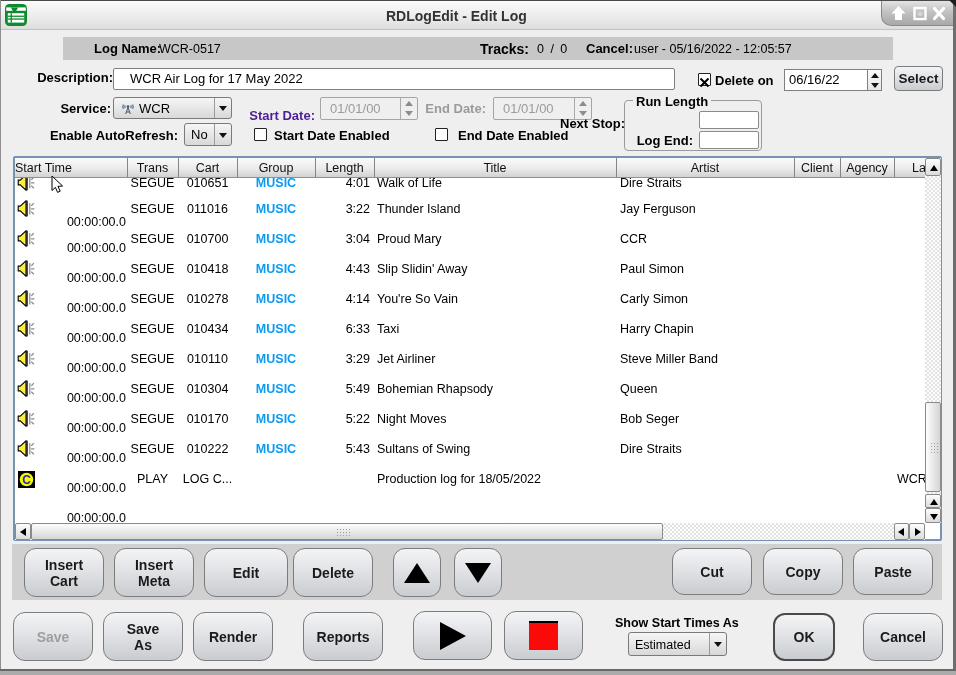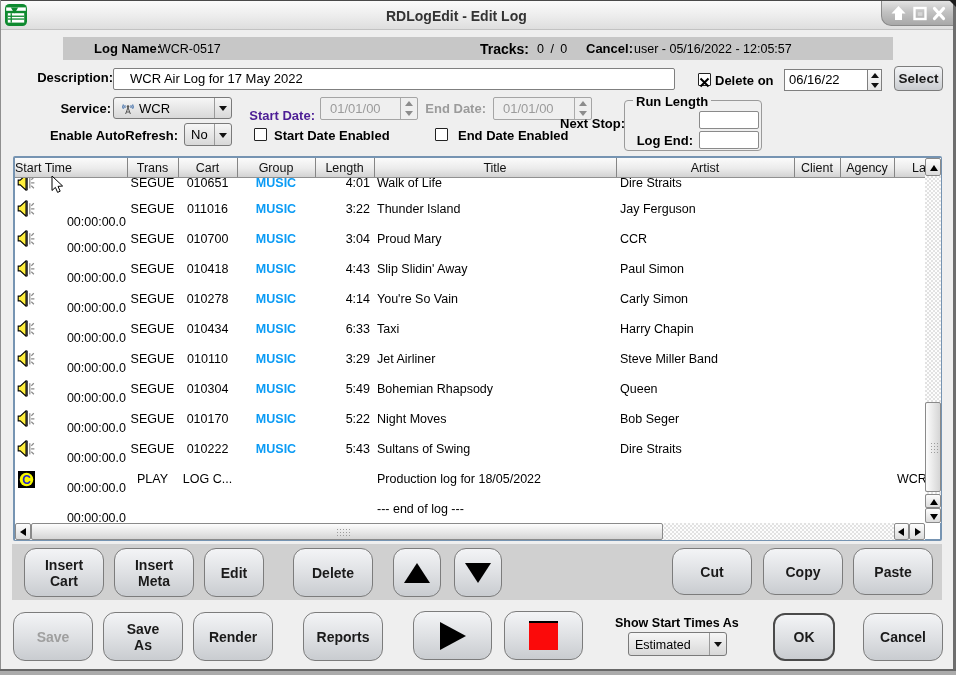--- a/index.html
+++ b/index.html
@@ -318,23 +318,20 @@
     <svg class="spk" style="left:3px;top:7px" width="17" height="17" viewBox="0 0 17 17">
       <rect x="0" y="0" width="17" height="17" fill="#000"></rect>
       <circle cx="8.5" cy="8.5" r="6.8" fill="#f7f700"></circle>
       <text x="8.7" y="12.8" font-size="12" font-weight="bold" fill="#2222cc" text-anchor="middle" font-family="Liberation Sans">C</text>
     </svg>
     <span class="c-start">00:00:00.0</span>
       <span class="c-trans">PLAY</span>
       <span class="c-cart">LOG C...</span>
       <span class="c-title">Production log for 18/05/2022</span>
       <span class="c-label">WCR-</span>
-  </div>
-  <div class="row" style="top:316px">
-    <span class="c-title">--- end of log ---</span>
   </div>
 </div>
 
 <svg class="abs" style="left:51px;top:175px;z-index:50" width="13" height="19" viewBox="0 0 13 19">
   <path d="M1 1 L1 15.5 L4.4 12.4 L6.6 17.4 L9.2 16.2 L7 11.4 L11.6 11 Z" fill="#fff" stroke="#000" stroke-width="1"></path>
 </svg>
 <div class="abs" id="header">
   <div class="hlab" style="left:0;width:112px;text-align:left">Start Time</div>
   <div class="hlab" style="left:112px;width:51px;text-align:center">Trans</div>
   <div class="hlab" style="left:163px;width:59px;text-align:center">Cart</div>
@@ -383,21 +380,21 @@
     <div class="tri" style="left:3px;top:4px;border-top:4px solid transparent;border-bottom:4px solid transparent;border-right:6px solid #000"></div>
   </div>
   <div class="sbtn" style="left:894px;top:0;width:16px;height:17px">
     <div class="tri" style="left:5px;top:4px;border-top:4px solid transparent;border-bottom:4px solid transparent;border-left:6px solid #000"></div>
   </div>
 </div>
 
 <div class="abs" id="panel1"></div>
 <div class="abs bb" style="left:24px;top:548px;width:80px">Insert<br>Cart</div>
 <div class="abs bb" style="left:114px;top:548px;width:80px">Insert<br>Meta</div>
-<div class="abs bb" style="left:204px;top:548px;width:60px">Edit</div>
+<div class="abs bb" style="left:204px;top:548px;width:84px">Edit</div>
 <div class="abs bb" style="left:293px;top:548px;width:80px">Delete</div>
 <div class="abs bb" style="left:393px;top:548px;width:48px">
   <div class="tri" style="border-left:13px solid transparent;border-right:13px solid transparent;border-bottom:20px solid #000"></div>
 </div>
 <div class="abs bb" style="left:454px;top:548px;width:48px">
   <div class="tri" style="border-left:13px solid transparent;border-right:13px solid transparent;border-top:20px solid #000"></div>
 </div>
 <div class="abs bb" style="left:672px;top:548px;width:80px;height:47px">Cut</div>
 <div class="abs bb" style="left:763px;top:548px;width:80px;height:47px">Copy</div>
 <div class="abs bb" style="left:853px;top:548px;width:80px;height:47px">Paste</div>

